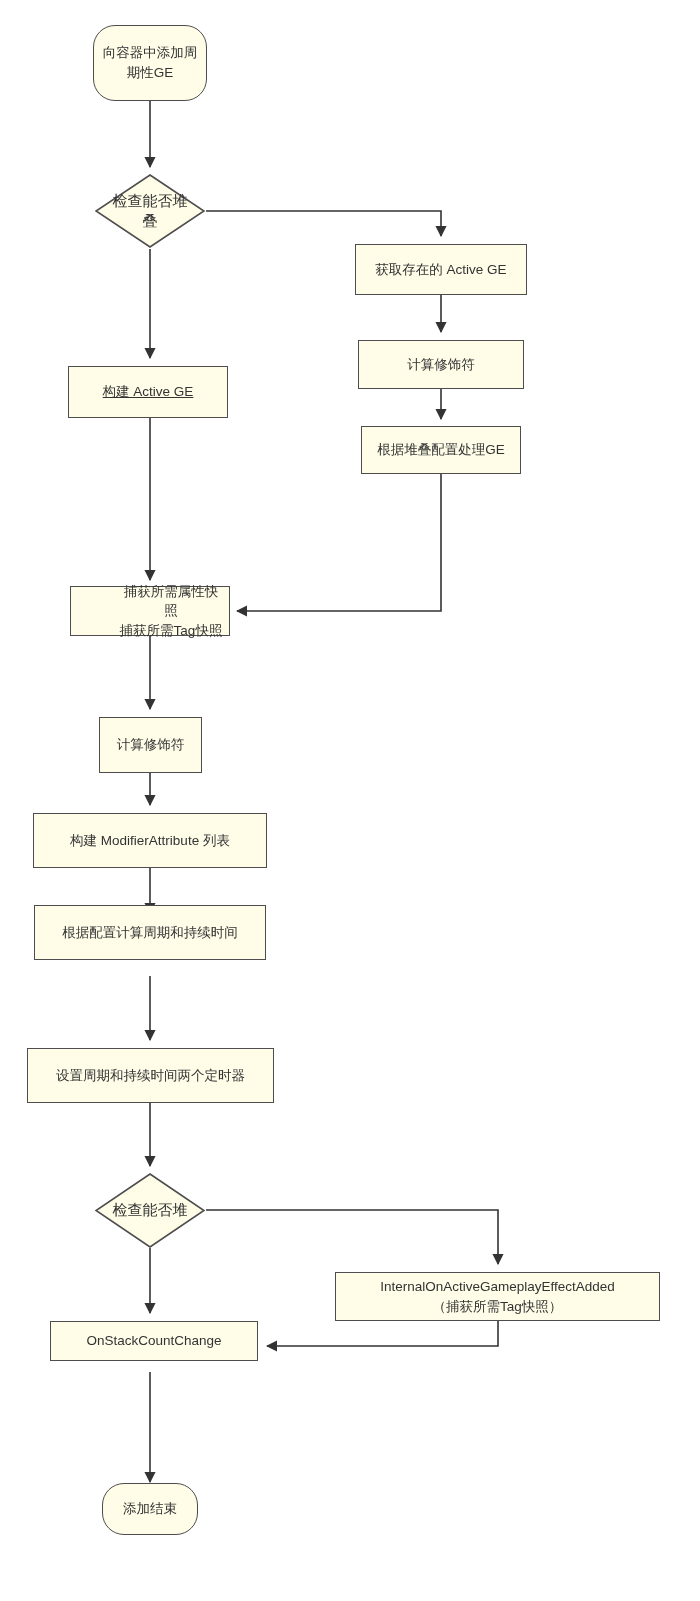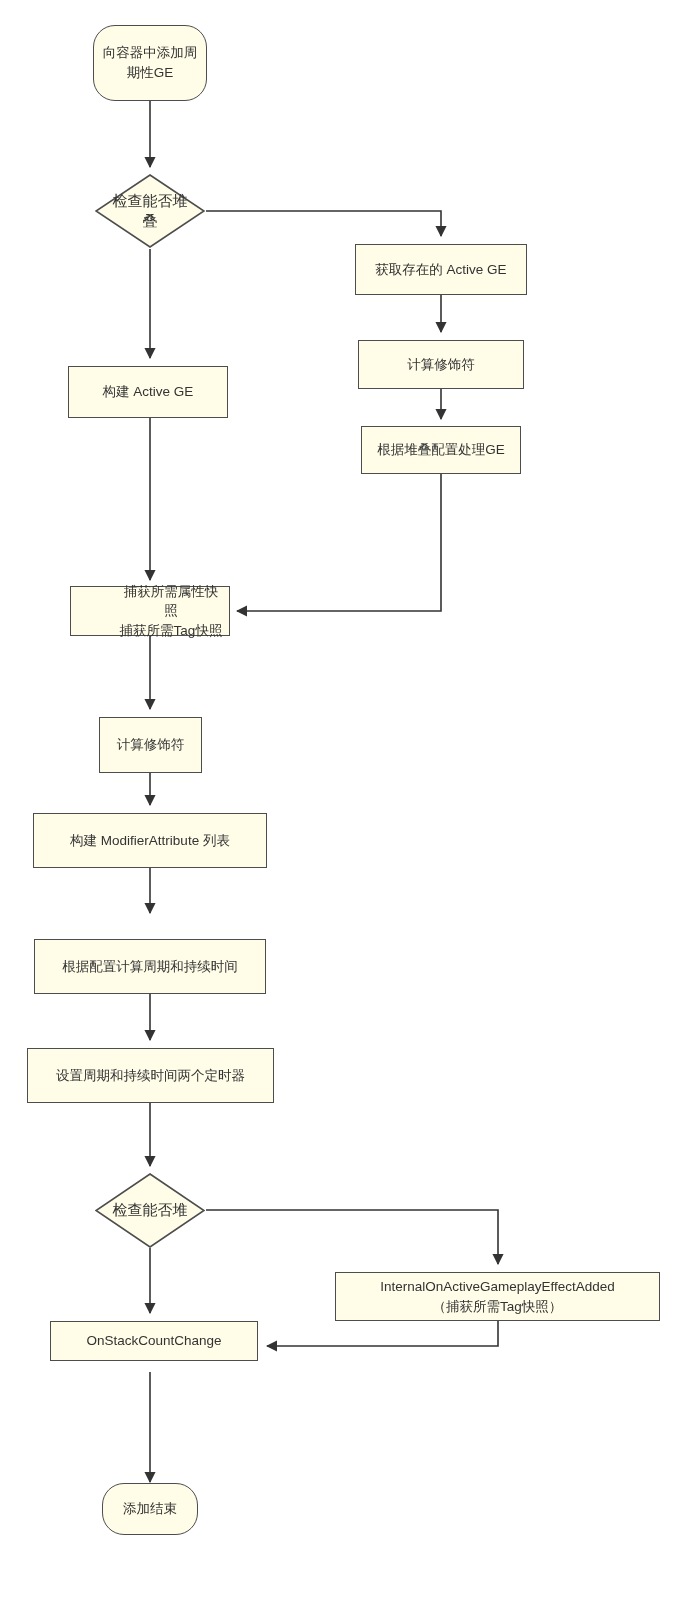--- a/index.html
+++ b/index.html
@@ -104,30 +104,30 @@
     <div class="dlabel">检查能否堆
 叠</div>
   </div>
 
   <div class="node rect" style="left:355px;top:244px;width:172px;height:51px;">获取存在的 Active GE</div>
 
   <div class="node rect" style="left:358px;top:340px;width:166px;height:49px;">计算修饰符</div>
 
   <div class="node rect" style="left:361px;top:426px;width:160px;height:48px;">根据堆叠配置处理GE</div>
 
-  <div class="node rect" style="left:68px;top:366px;width:160px;height:52px;">构建 Active GE</div>
+  <div class="node rect" style="left:68px;top:366px;width:160px;height:52px;text-decoration:underline;">构建 Active GE</div>
 
   <div class="node rect" style="left:70px;top:586px;width:160px;height:50px;padding-left:48px;">捕获所需属性快照
 捕获所需Tag快照</div>
 
   <div class="node rect" style="left:99px;top:717px;width:103px;height:56px;">计算修饰符</div>
 
   <div class="node rect" style="left:33px;top:813px;width:234px;height:55px;">构建 ModifierAttribute 列表</div>
 
-  <div class="node rect" style="left:34px;top:939px;width:232px;height:55px;">根据配置计算周期和持续时间</div>
+  <div class="node rect" style="left:34px;top:905px;width:232px;height:55px;">根据配置计算周期和持续时间</div>
 
   <div class="node rect" style="left:27px;top:1048px;width:247px;height:55px;">设置周期和持续时间两个定时器</div>
 
   <div class="diamond" style="left:95px;top:1173px;width:110px;height:75px;">
     <svg class="dshape" viewBox="0 0 110 75" preserveAspectRatio="none">
       <polygon points="55,1 109,37.5 55,74 1,37.5" fill="#fffce8" stroke="#4d4d4d" stroke-width="1.6"></polygon>
     </svg>
     <div class="dlabel">检查能否堆</div>
   </div>
 

